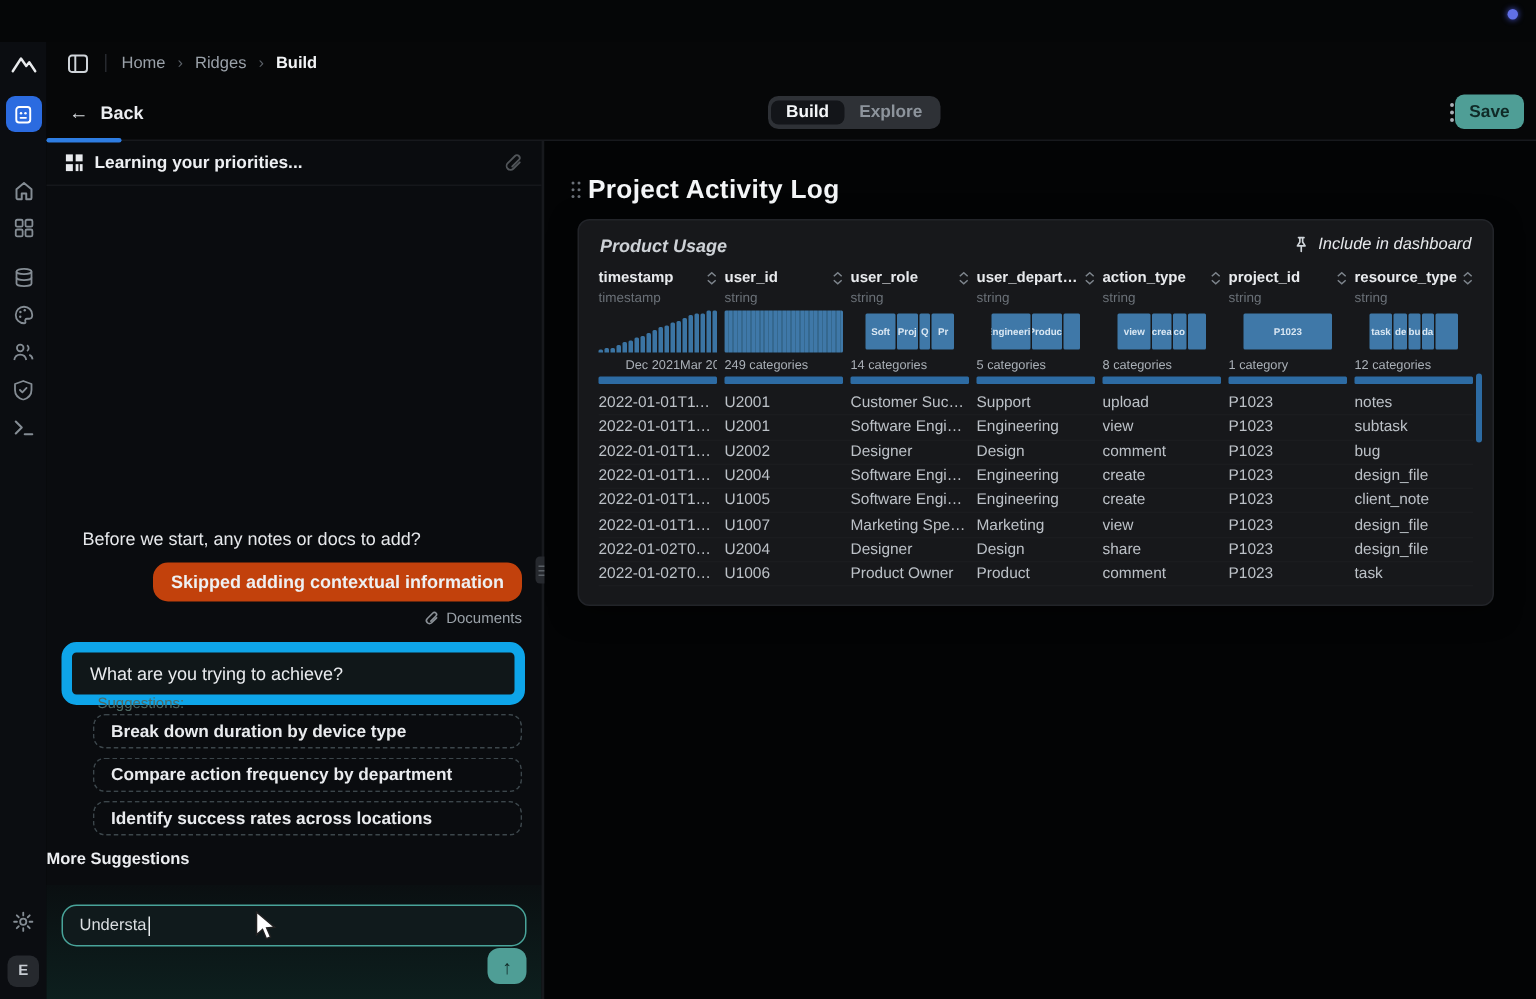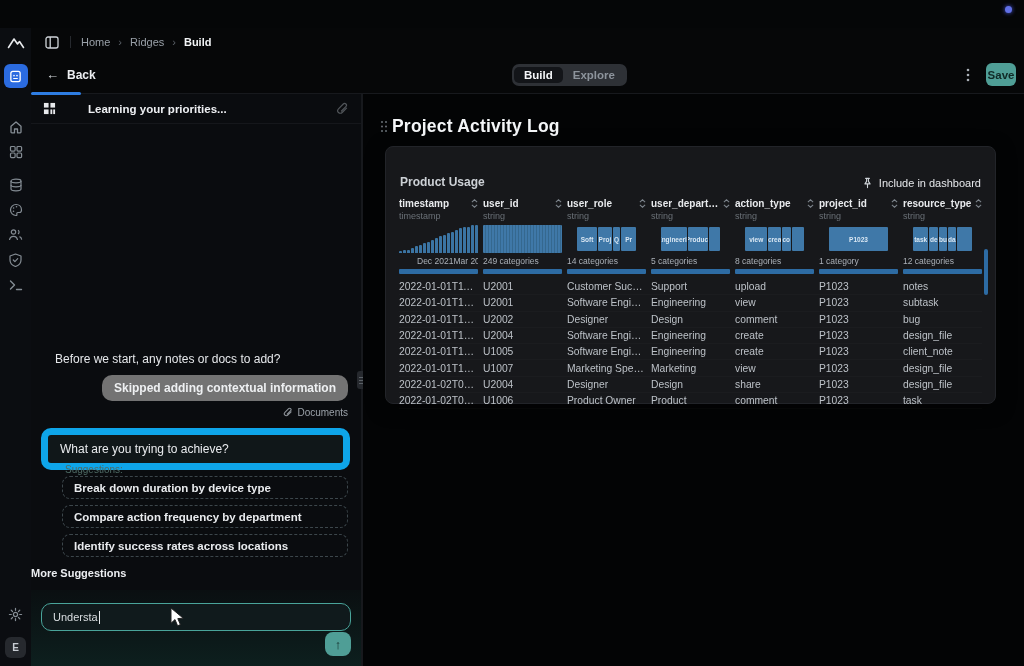--- a/index.html
+++ b/index.html
@@ -30,30 +30,30 @@
   .bc-item.active { color:#f2f4f6; font-weight:bold; }
 
   
   .toolbar { position:absolute; left:31px; top:56px; width:993px; height:38px; background:#060708; border-bottom:1px solid #17191d; display:flex; align-items:center; }
   .back { display:flex; align-items:center; gap:8px; margin-left:15px; font-size:12px; font-weight:bold; color:#eceef1; }
   .back .arr { font-size:13px; color:#d5d9dd; }
   .seg-wrap { position:absolute; left:481px; top:8px; height:22px; background:#2e3136; border-radius:7px; display:flex; align-items:center; padding:2px; }
   .seg { font-size:11.5px; font-weight:bold; padding:2px 10px; border-radius:5px; color:#8d949c; }
   .seg.active { background:#131519; color:#f4f6f8; }
   .kebab { position:absolute; right:54px; top:12px; }
-  .save-btn { position:absolute; right:8px; top:7px; width:30px; height:23px; background:#4f9e96; border:none; border-radius:6px; color:#102a27; font-size:11.5px; font-weight:bold; font-family:inherit; }
+  .save-btn { position:absolute; right:8px; top:7px; width:46px; height:23px; background:#4f9e96; border:none; border-radius:6px; color:#102a27; font-size:11.5px; font-weight:bold; font-family:inherit; }
 
   
   .chat { position:absolute; left:31px; top:94px; width:330px; height:572px; background:#0a0c0f; }
   .chat-tab-indicator { position:absolute; left:0; top:-2px; width:50px; height:3px; background:#2e7de2; border-radius:2px; }
   .chat-head { position:absolute; left:0; top:0; width:100%; height:30px; display:flex; align-items:center; gap:7px; padding:0 12px; border-bottom:1px solid #15171b; }
-  .chat-title { font-size:11.5px; font-weight:bold; color:#eef0f3;margin-left:25px; }
+  .chat-title { font-size:11.5px; font-weight:bold; color:#eef0f3; }
   .chat-head .clip { margin-left:auto; opacity:.55; }
   .q1 { position:absolute; left:24px; top:258px; font-size:12px; color:#e6e8eb; }
-  .bubble { position:absolute; right:13px; top:281px; background:#737373; border-radius:10px; padding:6px 12px; font-size:12px; font-weight:bold; color:#eef0f2; }
+  .bubble { position:absolute; right:13px; top:281px; background:#c2410c; border-radius:10px; padding:6px 12px; font-size:12px; font-weight:bold; color:#eef0f2; }
   .docs { position:absolute; right:13px; top:313px; font-size:10px; color:#9aa1a8; display:flex; align-items:center; gap:4px; }
   .q2 { position:absolute; left:10px; right:11px; top:334px; border:7px solid #0ea5e9; background:#101719; border-radius:10px; padding:7px 12px; font-size:12px; color:#e9ebee; }
   .sugg-label { position:absolute; left:34px; top:370px; font-size:10px; color:#4e6a64; }
   .sugg-list { position:absolute; left:31px; right:13px; top:382px; display:flex; flex-direction:column; gap:6px; }
   .suggestion { border:1px dashed #3c464b; background:transparent; border-radius:8px; height:23px; text-align:left; padding:0 11px; font-size:11.5px; font-weight:600; color:#e9ebee; font-family:inherit; }
   .more-sugg { position:absolute; left:0; width:100%; top:473px; text-align:left; font-size:11px; font-weight:bold; color:#eceef1; }
   .chat-input-area { position:absolute; left:0; bottom:0; width:100%; height:76px; background:linear-gradient(180deg,#0a0f11 0%, #0d1f1e 100%); }
   .chat-input { position:absolute; left:10px; right:10px; top:13px; height:28px; border:1.5px solid #49a49a; border-radius:10px; background:#101a1c; display:flex; align-items:center; padding:0 11px; font-size:11px; color:#dadee1; }
   .caret { display:inline-block; width:1px; height:13px; background:#e8ecee; margin-left:1px; }
   .send-btn { position:absolute; right:10px; bottom:10px; width:26px; height:24px; background:#4f9e96; border:none; border-radius:8px; color:#102a27; font-size:13px; font-weight:bold; line-height:1; font-family:inherit; }
@@ -61,21 +61,21 @@
   
   .divider { position:absolute; left:361px; top:94px; width:2px; height:572px; background:#17191d; }
   .divider-grip { position:absolute; left:357px; top:371px; width:9px; height:18px; border-radius:3px; background:#26292e; display:flex; flex-direction:column; align-items:center; justify-content:center; gap:2px; }
   .divider-grip i { display:block; width:5px; height:1px; background:#5a6066; }
 
   
   .main { position:absolute; left:363px; top:94px; width:661px; height:572px; background:#030405; }
   .main-title-row { position:absolute; left:17px; top:22px; display:flex; align-items:center; gap:4px; }
   .main-title { font-size:17.5px; font-weight:bold; color:#f4f6f8; letter-spacing:.2px; }
   .card { position:absolute; left:22px; top:52px; width:611px; height:258px; background:#17181b; border:1px solid #222429; border-radius:8px; box-shadow:0 4px 18px rgba(0,0,0,.5); }
-  .card-head { display:flex; align-items:flex-end; justify-content:space-between; padding:28px 14px 6px; }
+  .card-head { display:flex; align-items:flex-start; justify-content:space-between; padding:10px 14px 6px;font-style:italic; }
   .card-title { font-size:12px; font-weight:bold; color:#cdd1d6; }
   .include { display:flex; align-items:center; gap:6px; font-size:11px; color:#e6e8eb; }
 
   .cols { display:flex; gap:5px; padding:2px 13px 0; }
   .col { flex:1; min-width:0; }
   .col-name-row { display:flex; align-items:center; justify-content:space-between; height:13px; }
   .col-name { font-size:10px; font-weight:bold; color:#e8eaed; white-space:nowrap; overflow:hidden; text-overflow:ellipsis; }
   .col-type { font-size:9px; color:#6a7077; margin-top:1px; }
   .hist { height:28px; margin-top:4px; }
   .hist.ramp { display:flex; align-items:flex-end; gap:1px; }

